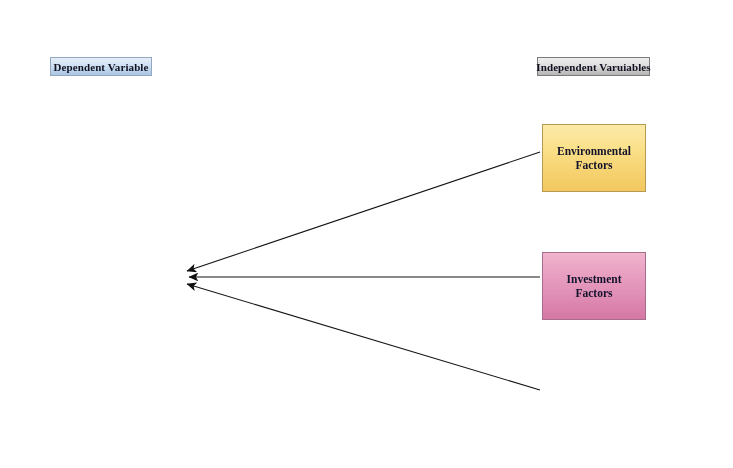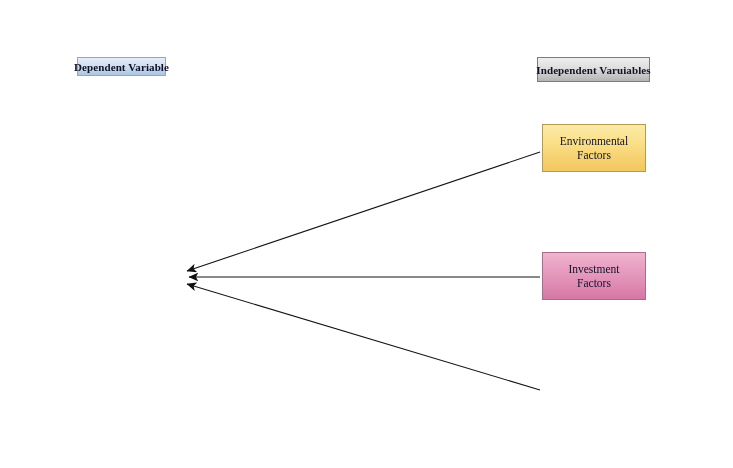--- a/index.html
+++ b/index.html
@@ -31,32 +31,32 @@
     align-items: center;
     justify-content: center;
     font-size: 11px;
     font-weight: bold;
     letter-spacing: 0.1px;
     color: #111122;
     white-space: nowrap;
     border: 1px solid #8d8d8d;
   }
   #legend-dependent {
-    left: 77px;
+    left: 50px;
     top: 57px;
-    width: 89px;
+    width: 102px;
     height: 19px;
     background: linear-gradient(to bottom, #e4eef8 0%, #cfe0f2 45%, #a9c6e4 100%);
     border-color: #93a8be;
   }
   #legend-independent {
     left: 537px;
     top: 57px;
     width: 113px;
-    height: 25px;
+    height: 19px;
     background: linear-gradient(to bottom, #eeeeee 0%, #dedede 45%, #b4b4b4 100%);
     border-color: #7c7c7c;
   }
 
   
   #circle-node {
     position: absolute;
     left: 68px;
     top: 219px;
     width: 114px;
@@ -76,28 +76,28 @@
     line-height: 1.25;
     color: #10102a;
   }
 
   
   .factor-box {
     position: absolute;
     box-sizing: border-box;
     left: 542px;
     width: 104px;
-    height: 48px;
+    height: 68px;
     border: 1px solid #9a8a6a;
     display: flex;
     align-items: center;
     justify-content: center;
     text-align: center;
     font-size: 11.5px;
-    font-weight: normal;
+    font-weight: bold;
     line-height: 1.25;
     color: #12122b;
   }
   #box-environmental {
     top: 124px;
     background: linear-gradient(to bottom, #fbeaa8 0%, #fadf86 40%, #f6d271 70%, #f2c85f 100%);
     border-color: #b59a54;
   }
   #box-governance {
     top: 252px;

